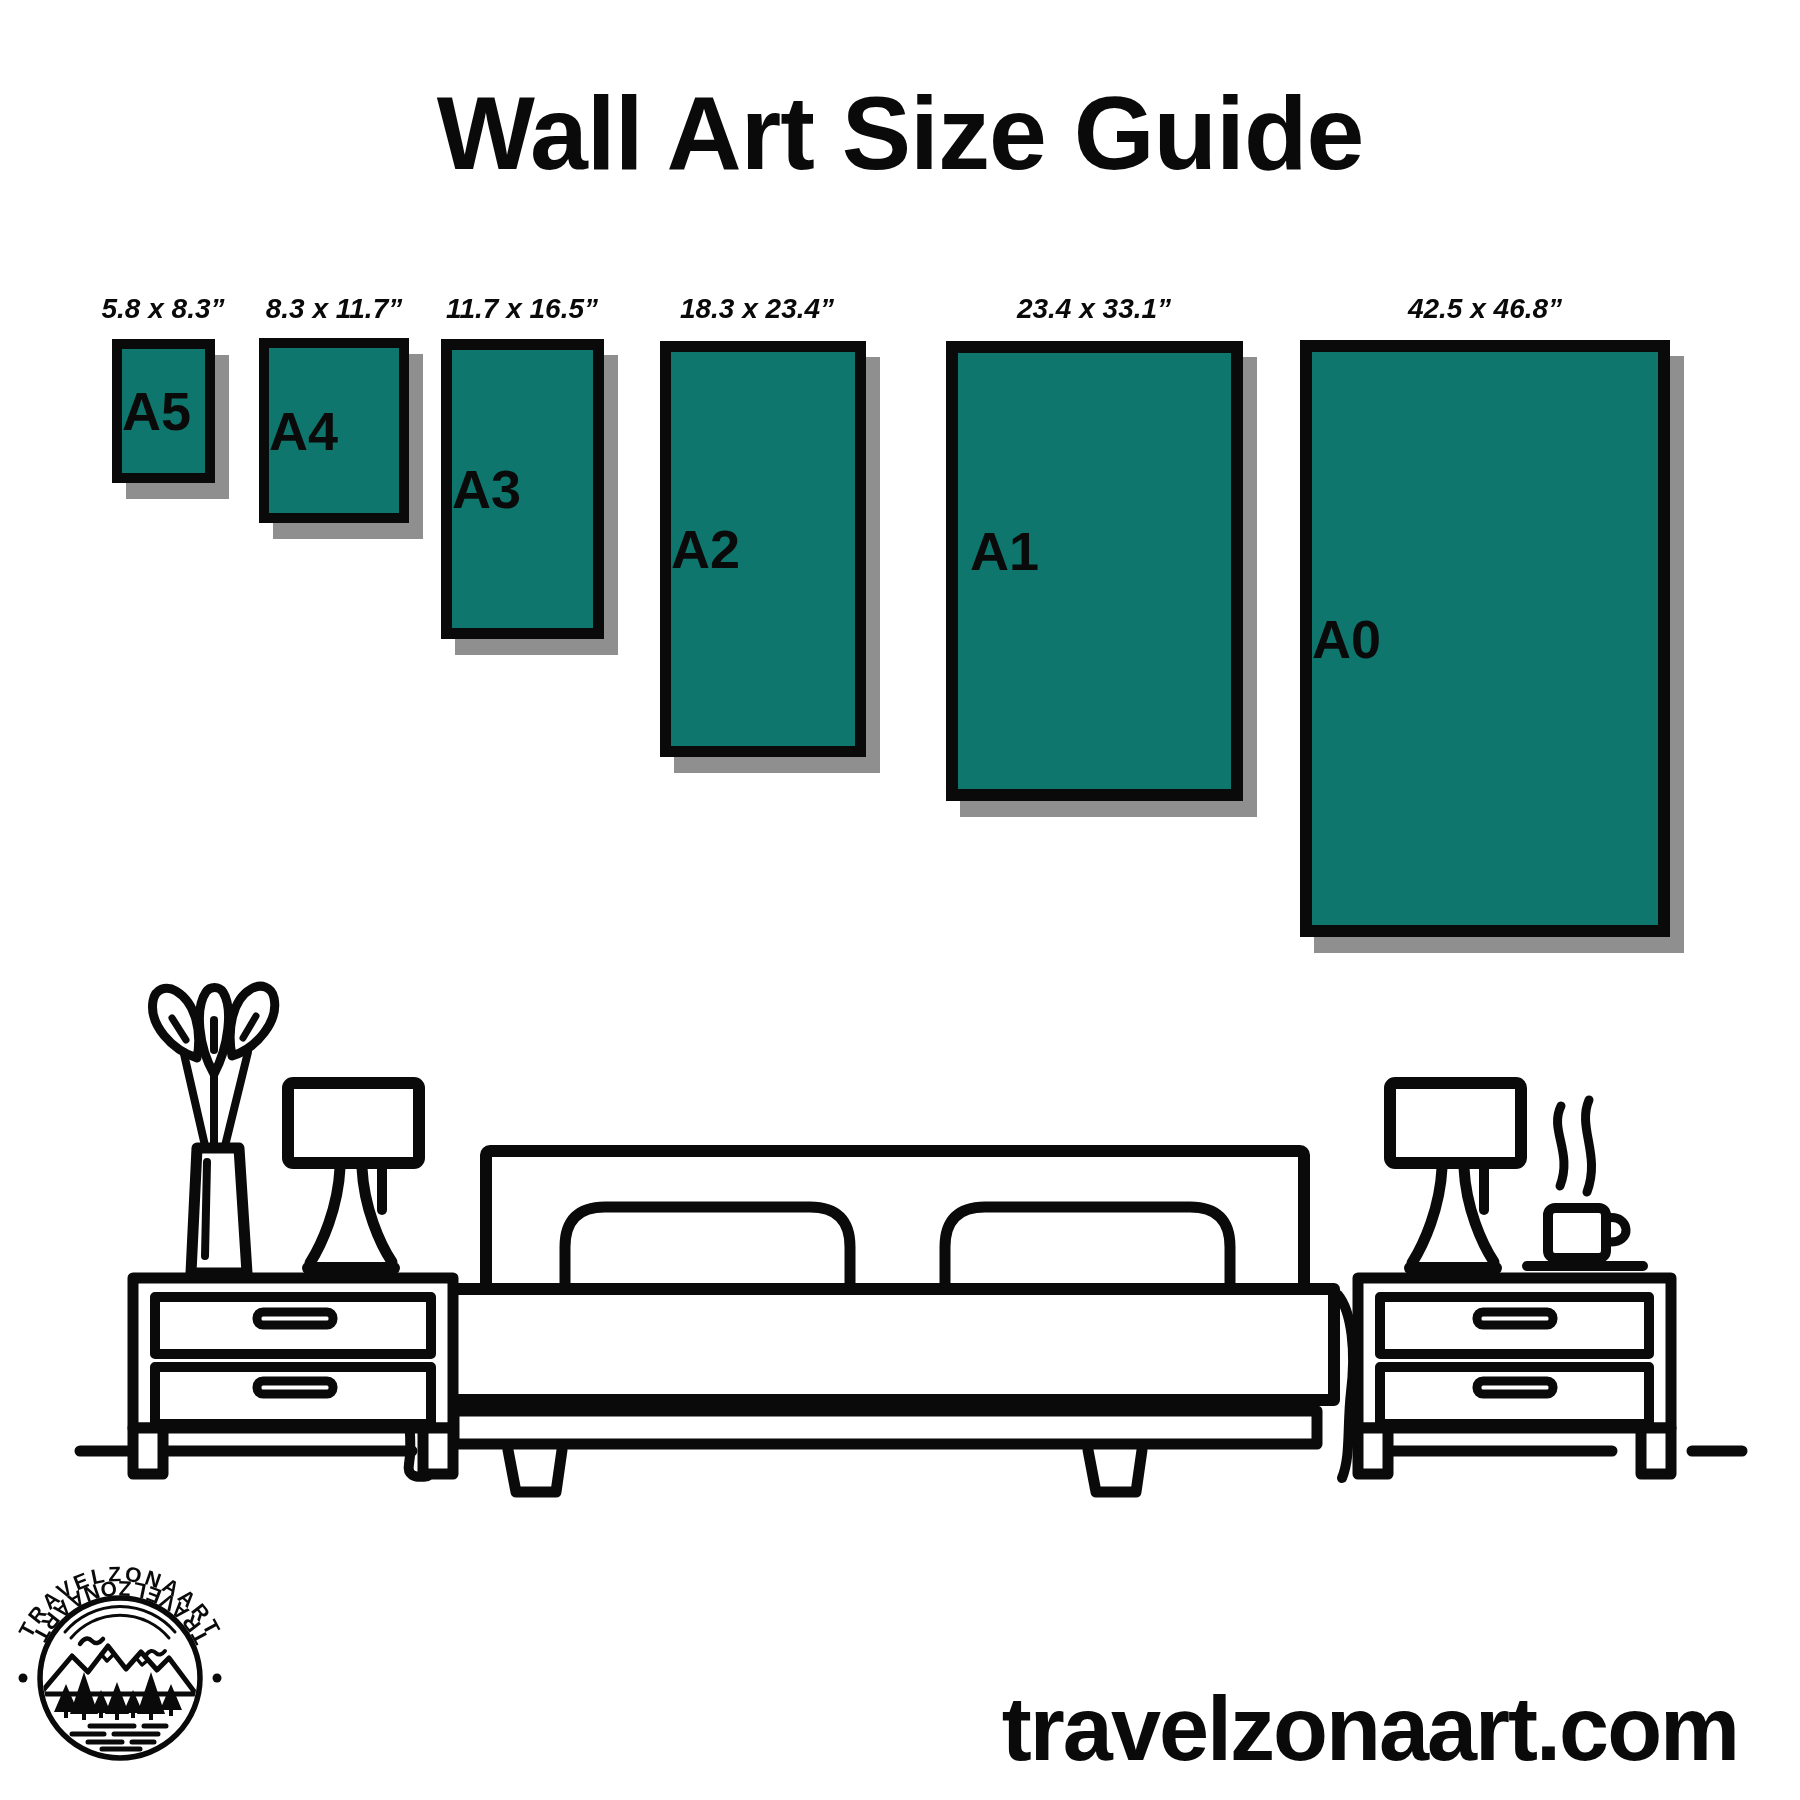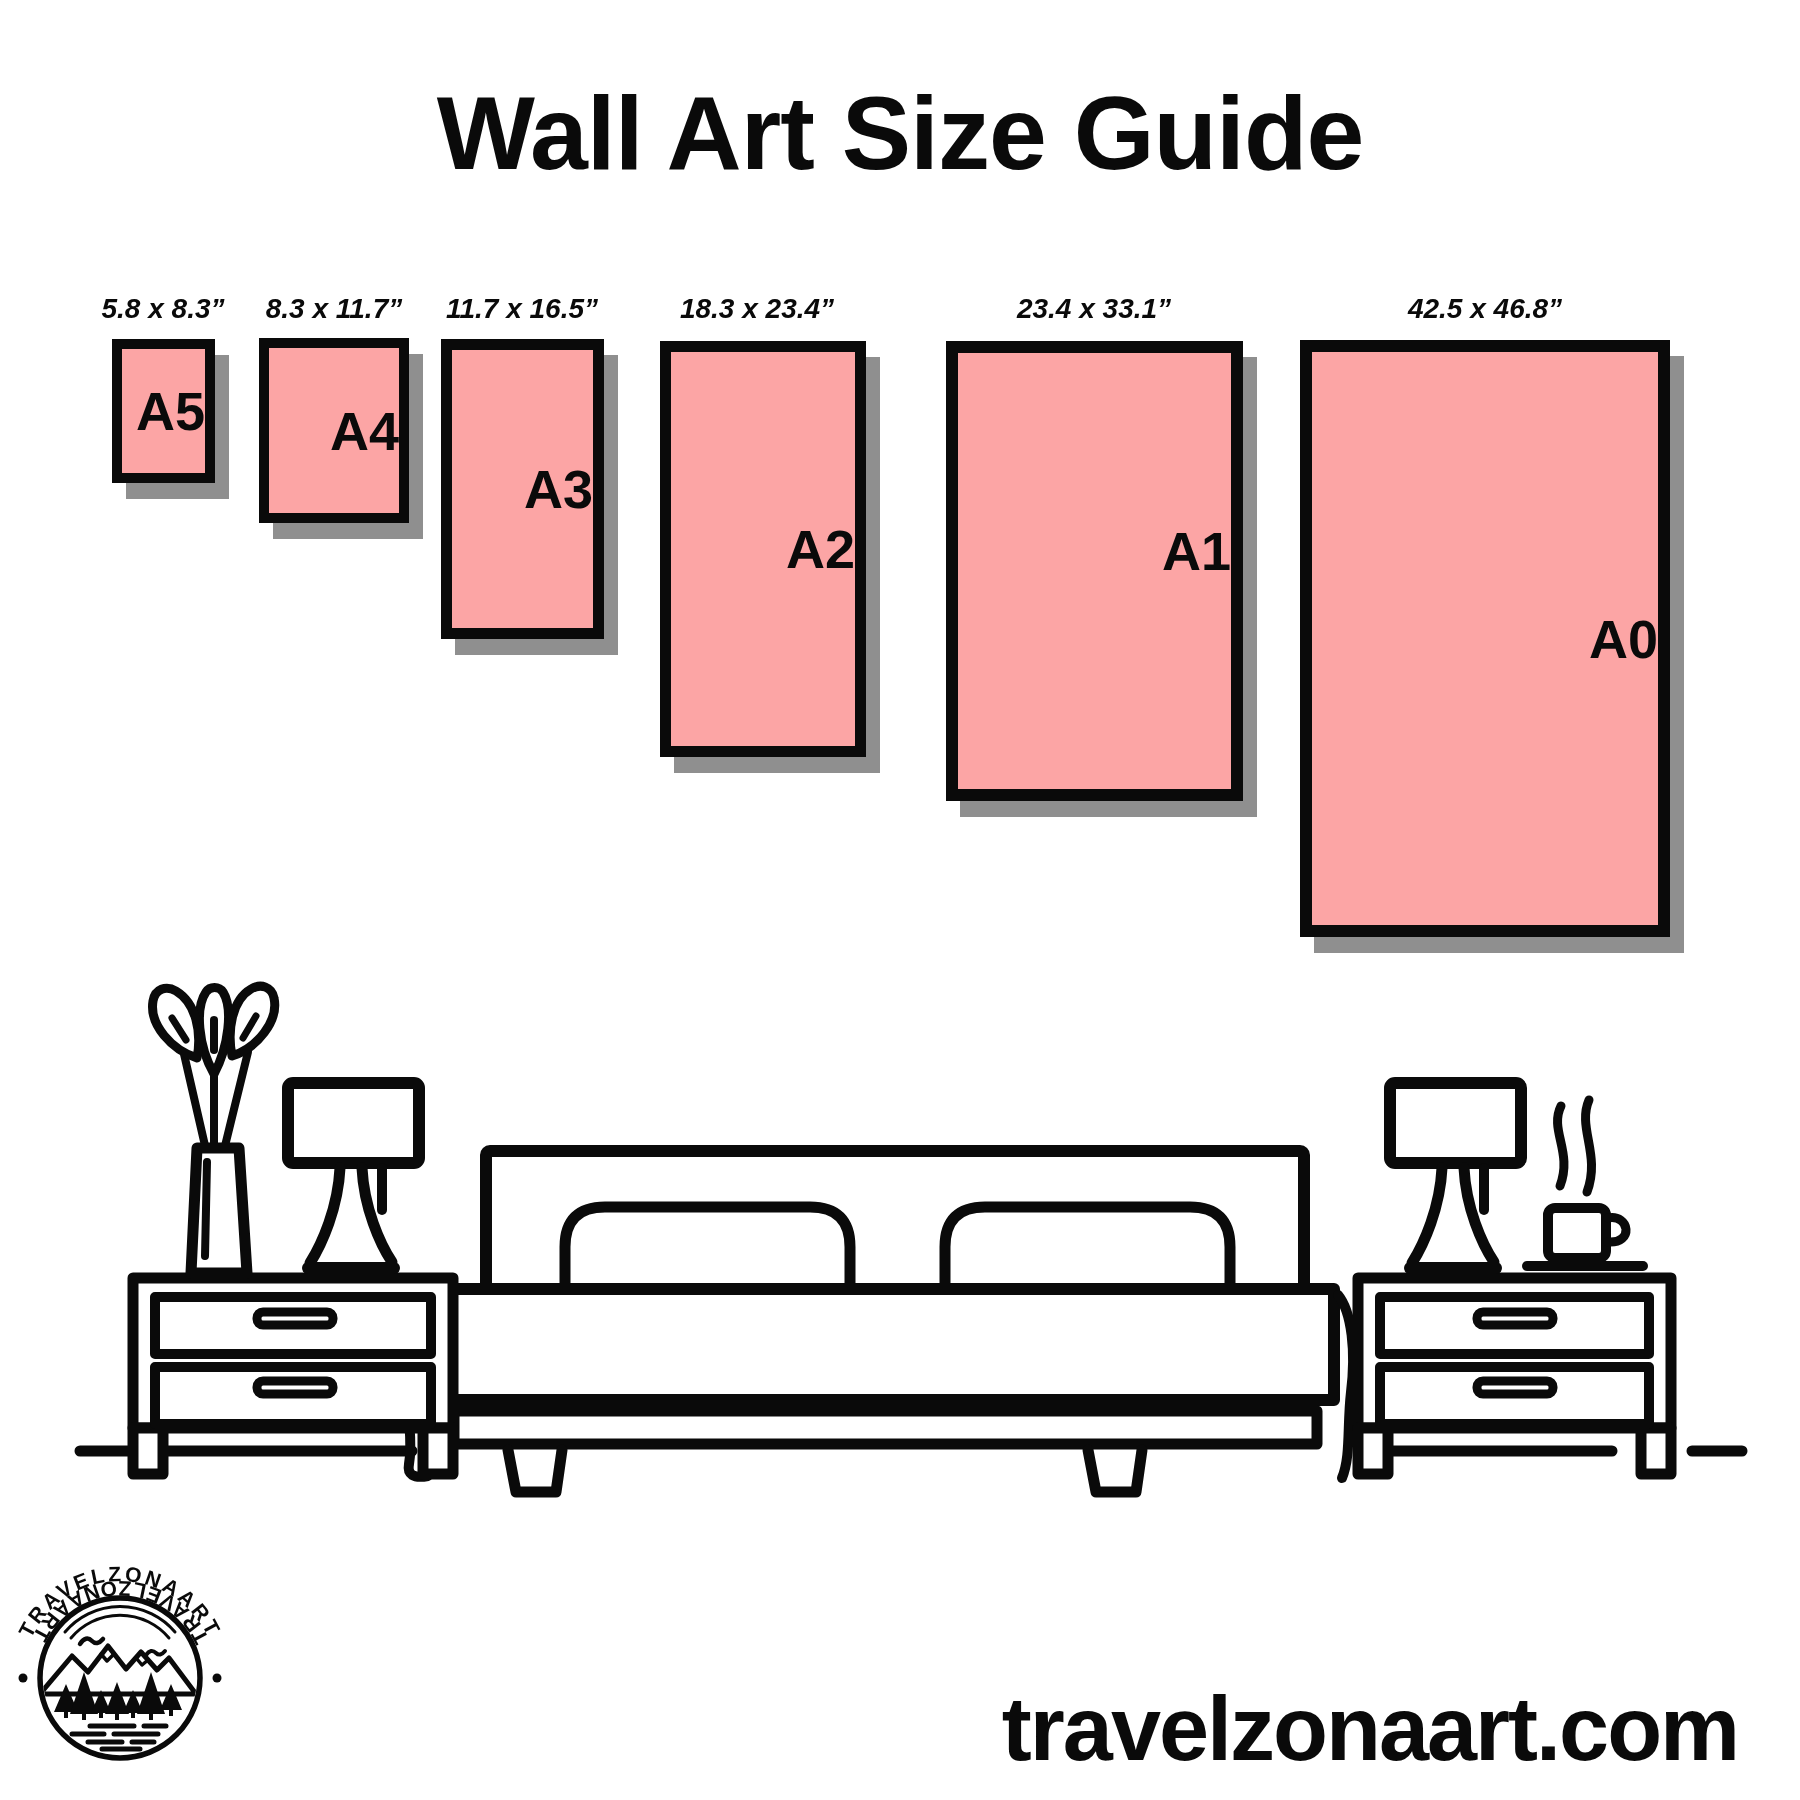--- a/index.html
+++ b/index.html
@@ -13,33 +13,33 @@
     position:absolute;top:74px;left:0;width:1800px;
     text-align:center;
     font-size:104px;font-weight:700;letter-spacing:-1px;
     color:#0a0a0a;
   }
   .size-label{
     position:absolute;top:292px;height:34px;line-height:34px;width:240px;
     text-align:center;font-size:28px;font-weight:700;color:#0a0a0a;font-style:italic;
   }
   .frame{
-    position:absolute;background:#fca5a5;border:11px solid #0a0a0a;
+    position:absolute;background:#0f766e;border:11px solid #0a0a0a;
     box-sizing:border-box;
     box-shadow:14px 16px 0 0 #8f8f8f;
-    display:flex;align-items:center;justify-content:flex-end;
+    display:flex;align-items:center;justify-content:flex-start;
   }
   .fname{
     font-size:54px;font-weight:700;color:#0a0a0a;
   }
   #frame-a5{left:112px;top:339px;width:103px;height:144px;border-width:10px;}
   #frame-a4{left:259px;top:338px;width:150px;height:185px;border-width:10px;}
   #frame-a3{left:441px;top:339px;width:163px;height:300px;}
   #frame-a2{left:660px;top:341px;width:206px;height:416px;}
-  #frame-a1{left:946px;top:341px;width:297px;height:460px;border-width:12px;}
+  #frame-a1{left:946px;top:341px;width:297px;height:460px;border-width:12px;padding-left:12px;}
   #frame-a0{left:1300px;top:340px;width:370px;height:597px;border-width:12px;}
   #frame-a1 .fname{padding-bottom:40px;}
   #lbl-a5{left:43px;}
   #lbl-a4{left:214px;}
   #lbl-a3{left:402px;}
   #lbl-a2{left:637px;}
   #lbl-a1{left:974px;}
   #lbl-a0{left:1365px;}
   .scene-svg{position:absolute;left:0;top:0;width:1800px;height:1800px;}
   .footer-url{

